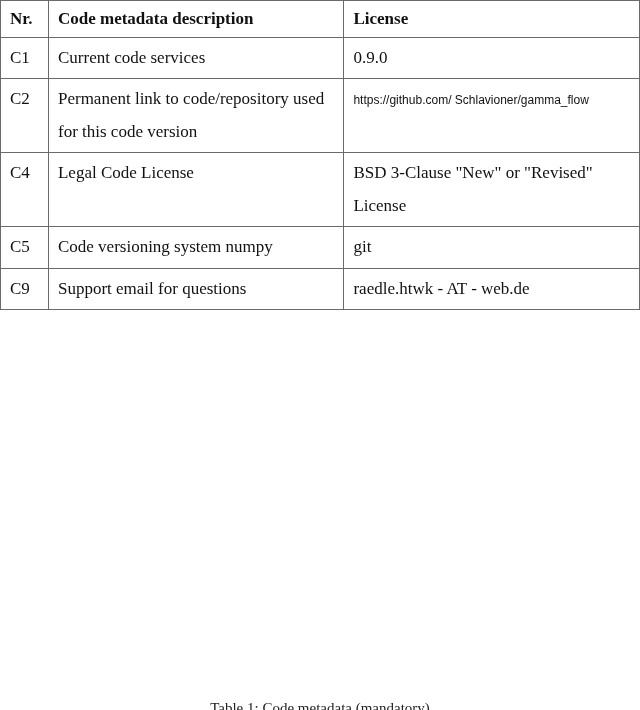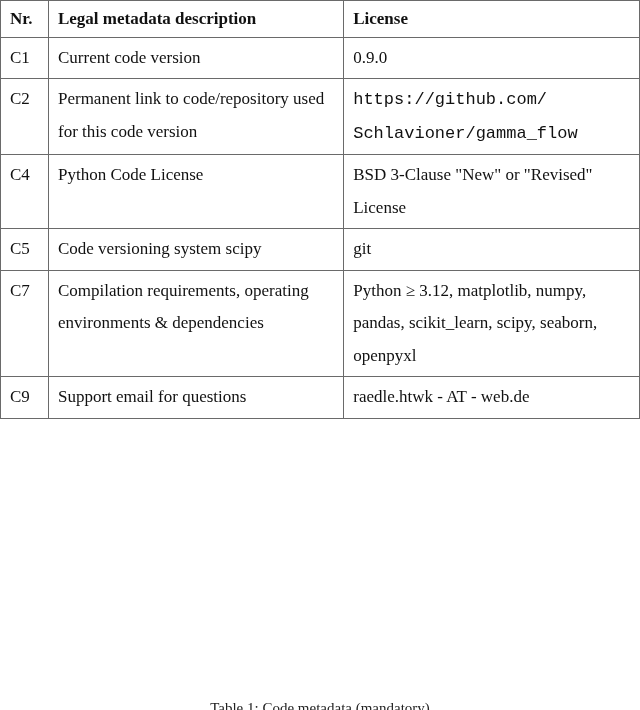--- a/index.html
+++ b/index.html
@@ -21,67 +21,62 @@
     text-align: left;
     padding: 4px 9px 4px 9px;
     line-height: 32.5px;
   }
   table.meta th { font-weight: bold; padding-top: 2px; padding-bottom: 1px; margin-top: 22px; }
   col.c-nr { width: 48px; }
   col.c-desc { width: 296px; }
   col.c-meta { width: 296px; }
   td.desc { text-align: justify; }
   td.meta-val { text-align: justify; }
-  .mono { font-family: Liberation Mono, monospace; font-size: 17px; }
+  .mono { font-family: Liberation Sans, sans-serif; font-size: 12px; }
   .caption {
     position: absolute; left: 0; top: 700px; width: 640px; text-align: center;
     font-family: "Liberation Serif", "DejaVu Serif", serif; font-size: 15px; color: #222;
   }
 </style>
 </head>
 <body>
 
 <table class="meta">
   <colgroup>
       <col class="c-nr">
       <col class="c-desc">
       <col class="c-meta">
     </colgroup>
   <thead>
     <tr>
       <th>Nr.</th>
-      <th>Legal metadata description</th>
+      <th>Code metadata description</th>
       <th>License</th>
     </tr>
   </thead>
   <tbody>
     <tr>
       <td>C1</td>
-      <td class="desc">Current code version</td>
+      <td class="desc">Current code services</td>
       <td class="meta-val">0.9.0</td>
     </tr>
     <tr>
       <td>C2</td>
       <td class="desc">Permanent link to code/repository used for this code version</td>
       <td class="meta-val"><span class="mono">https://github.com/ Schlavioner/gamma_flow</span></td>
     </tr>
     <tr>
       <td>C4</td>
-      <td class="desc">Python Code License</td>
+      <td class="desc">Legal Code License</td>
       <td class="meta-val">BSD 3-Clause "New" or "Revised" License</td>
     </tr>
     <tr>
       <td>C5</td>
-      <td class="desc">Code versioning system scipy</td>
+      <td class="desc">Code versioning system numpy</td>
       <td class="meta-val">git</td>
-    </tr>
-    <tr>
-      <td>C7</td>
-      <td class="desc">Compilation requirements, operating environments &amp; dependencies</td>
-      <td class="meta-val">Python ≥ 3.12, matplotlib, numpy, pandas, scikit_learn, scipy, seaborn, openpyxl</td>
     </tr>
     <tr>
       <td>C9</td>
       <td class="desc">Support email for questions</td>
       <td class="meta-val">raedle.htwk - AT - web.de</td>
     </tr>
   </tbody>
 </table>
 
 <div class="caption">Table 1: Code metadata (mandatory)</div>

